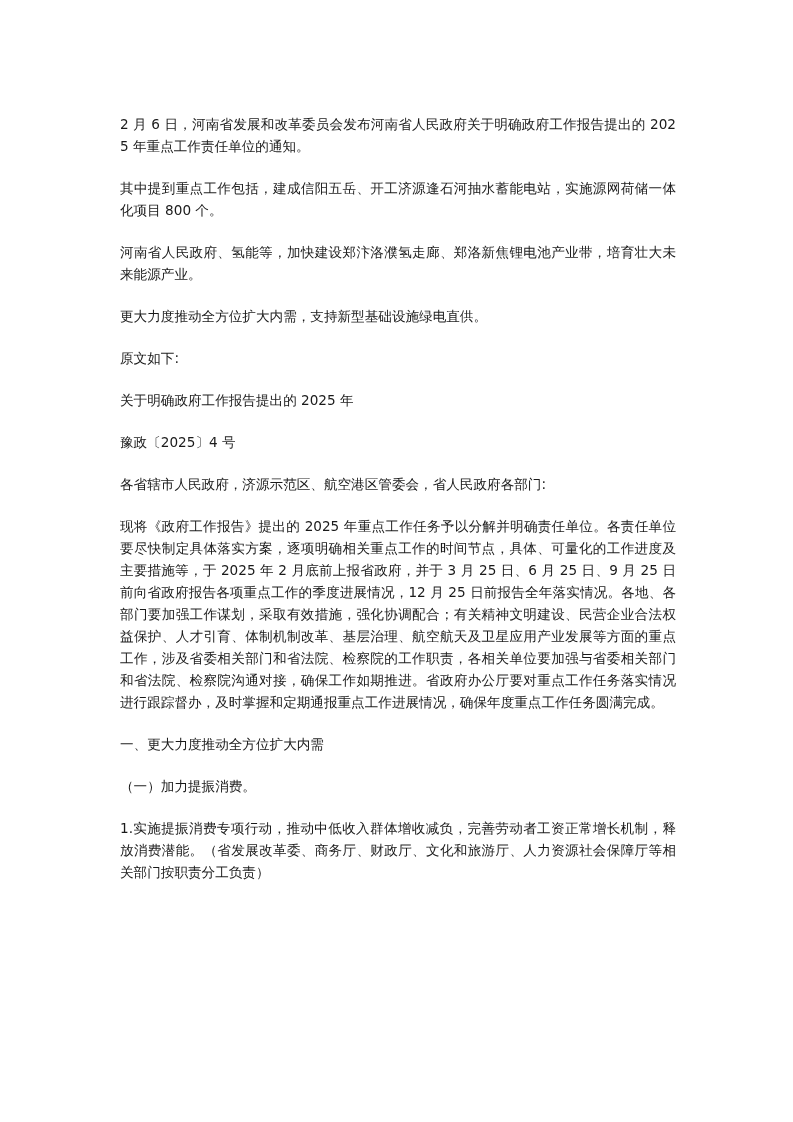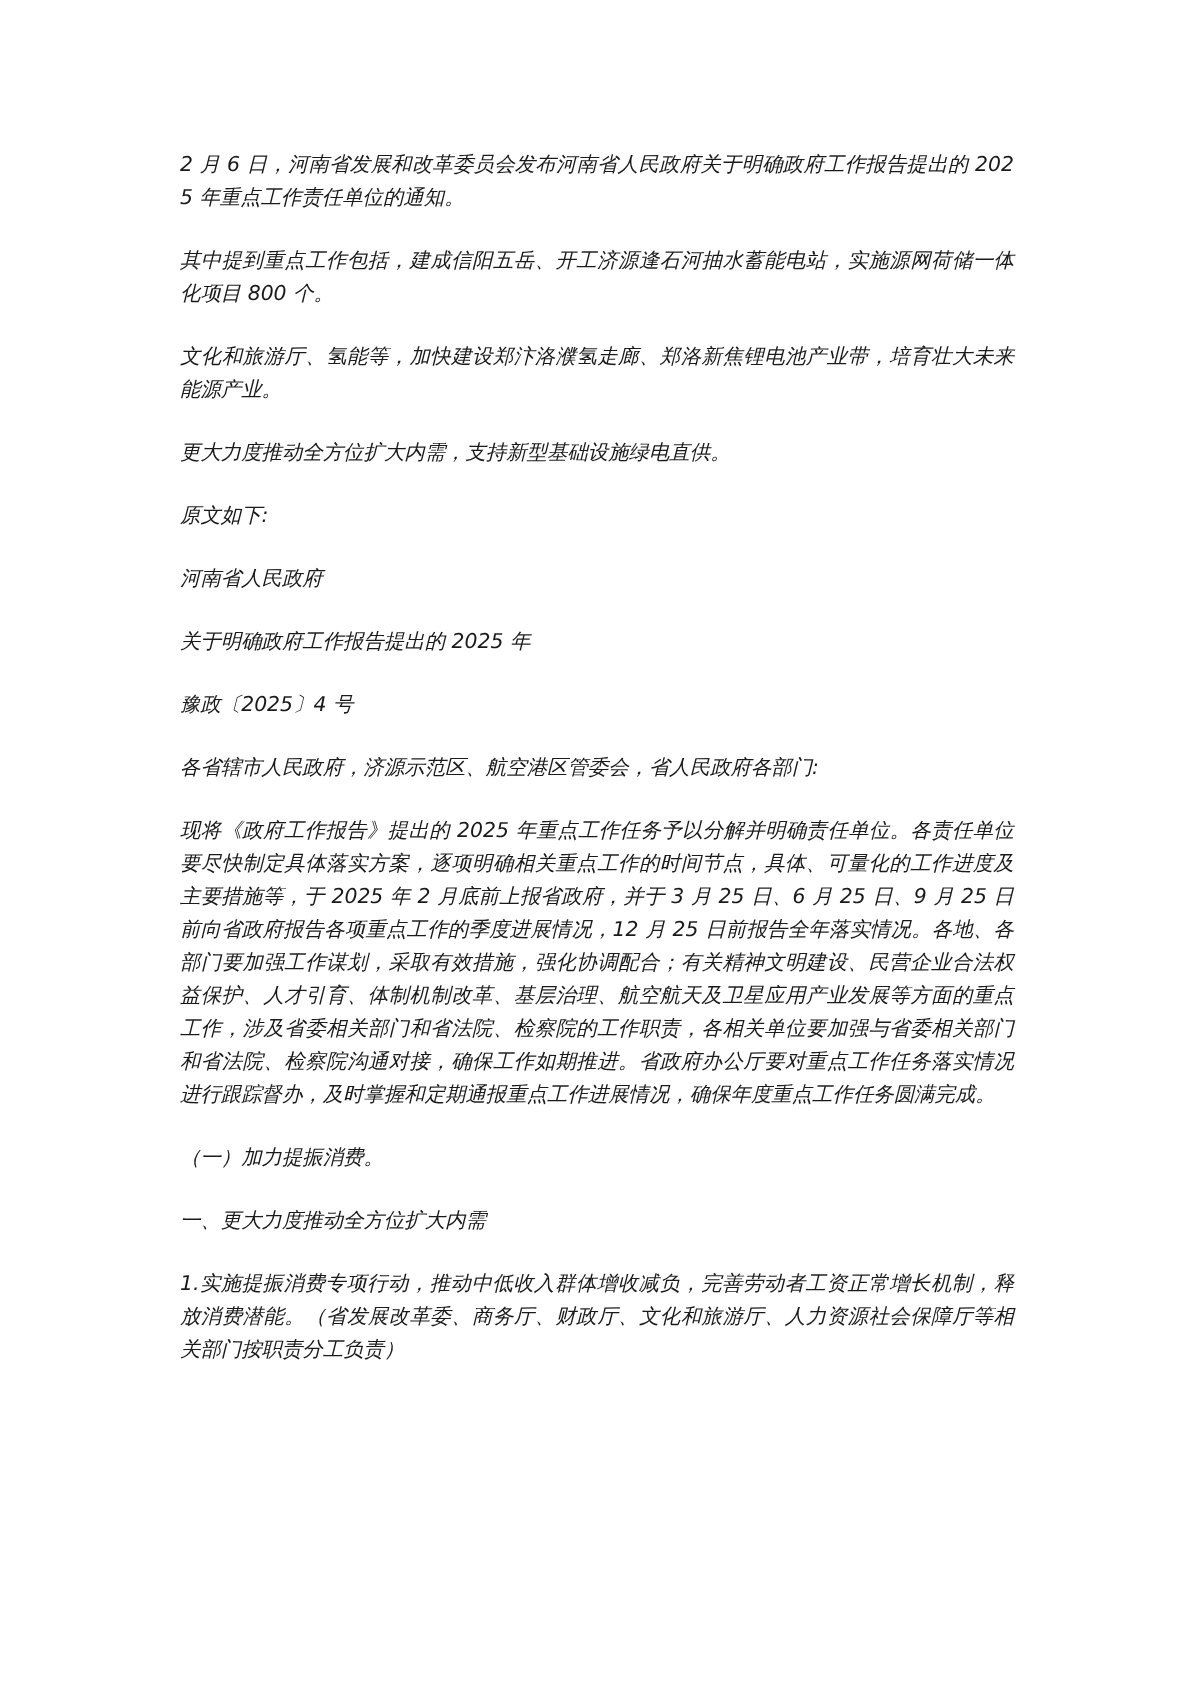--- a/index.html
+++ b/index.html
@@ -11,44 +11,42 @@
       width: 793px;
       height: 1122px;
       position: relative;
       overflow: hidden;
       font-family: "DejaVu Sans", "Liberation Sans", sans-serif;
       color: #1a1a1a;
     }
     .page {
       position: absolute;
       left: 120px;
-      top: 99px;
+      top: 113px;
       width: 556px;
-      font-style: italic;
     }
     .para {
       margin: 0 0 20px 0;
       font-size: 13.6px;
       line-height: 22px;
       letter-spacing: 0px;
       text-align: justify;
       text-justify: inter-character;
       word-break: break-all;
     }
   </style>
 </head>
 <body>
 
 <div class="page">
   <p class="para">2 月 6 日，河南省发展和改革委员会发布河南省人民政府关于明确政府工作报告提出的 2025 年重点工作责任单位的通知。</p>
   <p class="para">其中提到重点工作包括，建成信阳五岳、开工济源逢石河抽水蓄能电站，实施源网荷储一体化项目 800 个。</p>
-  <p class="para">文化和旅游厅、氢能等，加快建设郑汴洛濮氢走廊、郑洛新焦锂电池产业带，培育壮大未来能源产业。</p>
+  <p class="para">河南省人民政府、氢能等，加快建设郑汴洛濮氢走廊、郑洛新焦锂电池产业带，培育壮大未来能源产业。</p>
   <p class="para">更大力度推动全方位扩大内需，支持新型基础设施绿电直供。</p>
   <p class="para">原文如下:</p>
-  <p class="para">河南省人民政府</p>
   <p class="para">关于明确政府工作报告提出的 2025 年</p>
   <p class="para">豫政〔2025〕4 号</p>
   <p class="para">各省辖市人民政府，济源示范区、航空港区管委会，省人民政府各部门:</p>
   <p class="para">现将《政府工作报告》提出的 2025 年重点工作任务予以分解并明确责任单位。各责任单位要尽快制定具体落实方案，逐项明确相关重点工作的时间节点，具体、可量化的工作进度及主要措施等，于 2025 年 2 月底前上报省政府，并于 3 月 25 日、6 月 25 日、9 月 25 日前向省政府报告各项重点工作的季度进展情况，12 月 25 日前报告全年落实情况。各地、各部门要加强工作谋划，采取有效措施，强化协调配合；有关精神文明建设、民营企业合法权益保护、人才引育、体制机制改革、基层治理、航空航天及卫星应用产业发展等方面的重点工作，涉及省委相关部门和省法院、检察院的工作职责，各相关单位要加强与省委相关部门和省法院、检察院沟通对接，确保工作如期推进。省政府办公厅要对重点工作任务落实情况进行跟踪督办，及时掌握和定期通报重点工作进展情况，确保年度重点工作任务圆满完成。</p>
+  <p class="para">一、更大力度推动全方位扩大内需</p>
   <p class="para">（一）加力提振消费。</p>
-  <p class="para">一、更大力度推动全方位扩大内需</p>
   <p class="para">1.实施提振消费专项行动，推动中低收入群体增收减负，完善劳动者工资正常增长机制，释放消费潜能。（省发展改革委、商务厅、财政厅、文化和旅游厅、人力资源社会保障厅等相关部门按职责分工负责）</p>
 </div>
 
 </body></html>

